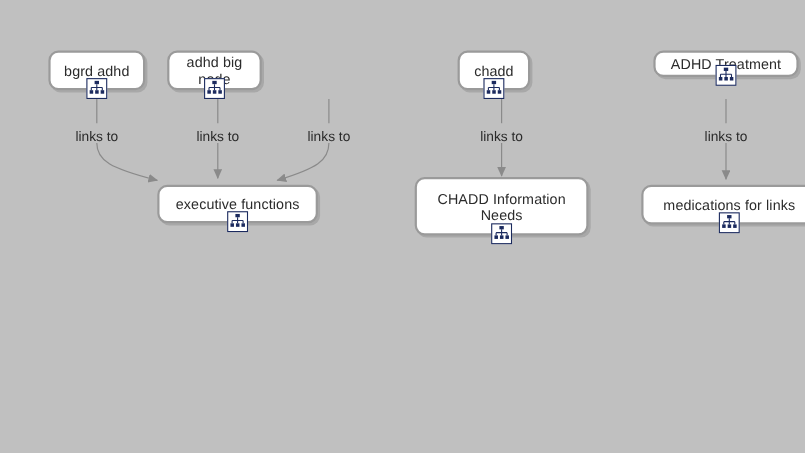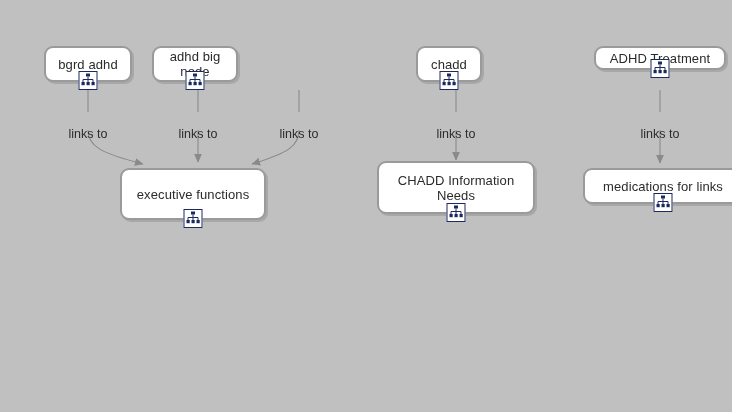--- a/index.html
+++ b/index.html
@@ -73,21 +73,20 @@
   }
 
   
   .edge-label {
     position: absolute;
     font-size: 12.5px;
     color: #2b2b2b;
     white-space: nowrap;
     z-index: 4;
     transform: translateX(-50%);
-    margin-top: 10px;
   }
 </style>
 </head>
 <body>
 
 <div id="canvas">
 
   <svg id="edge-layer" viewBox="0 0 732 412" xmlns="http://www.w3.org/2000/svg">
     <defs>
       <marker id="arrowhead" markerWidth="9" markerHeight="9" refX="7.4" refY="3.6" orient="auto" markerUnits="strokeWidth">
@@ -147,21 +146,21 @@
         <rect x="6.5" y="1.5" width="4" height="3" fill="#1b2a5e"></rect>
         <path d="M8.5,4.5 L8.5,7.5 M3.5,7.5 L13.5,7.5 M3.5,7.5 L3.5,10 M8.5,7.5 L8.5,10 M13.5,7.5 L13.5,10" stroke="#1b2a5e" stroke-width="1" fill="none"></path>
         <rect x="2" y="10" width="3.2" height="3.2" fill="#1b2a5e"></rect>
         <rect x="7" y="10" width="3.2" height="3.2" fill="#1b2a5e"></rect>
         <rect x="12" y="10" width="3.2" height="3.2" fill="#1b2a5e"></rect>
       </svg>
     </span>
   </div>
 
 
-  <div class="node" style="left:120px; top:168px; width:146px; height:52px;">
+  <div class="node" style="left:143px; top:168px; width:146px; height:35px;">
     <span class="node-label">executive functions</span>
     <span class="tree-icon">
       <svg viewBox="0 0 17 17" xmlns="http://www.w3.org/2000/svg">
         <rect x="6.5" y="1.5" width="4" height="3" fill="#1b2a5e"></rect>
         <path d="M8.5,4.5 L8.5,7.5 M3.5,7.5 L13.5,7.5 M3.5,7.5 L3.5,10 M8.5,7.5 L8.5,10 M13.5,7.5 L13.5,10" stroke="#1b2a5e" stroke-width="1" fill="none"></path>
         <rect x="2" y="10" width="3.2" height="3.2" fill="#1b2a5e"></rect>
         <rect x="7" y="10" width="3.2" height="3.2" fill="#1b2a5e"></rect>
         <rect x="12" y="10" width="3.2" height="3.2" fill="#1b2a5e"></rect>
       </svg>
     </span>

